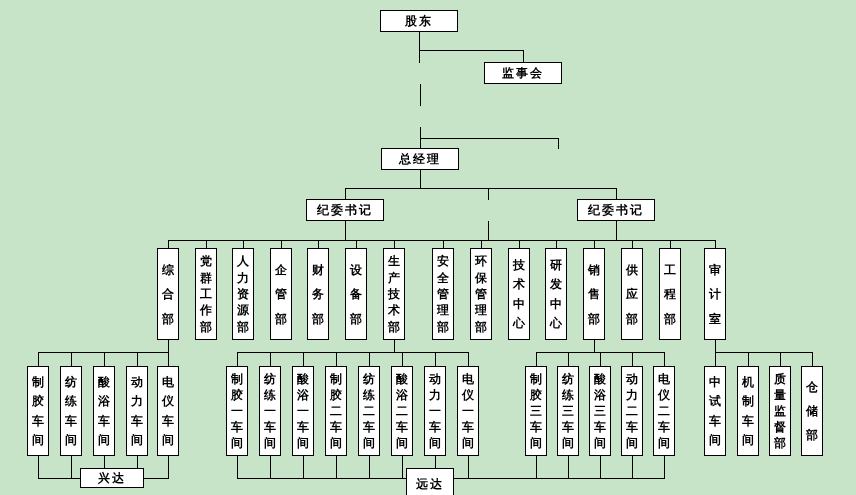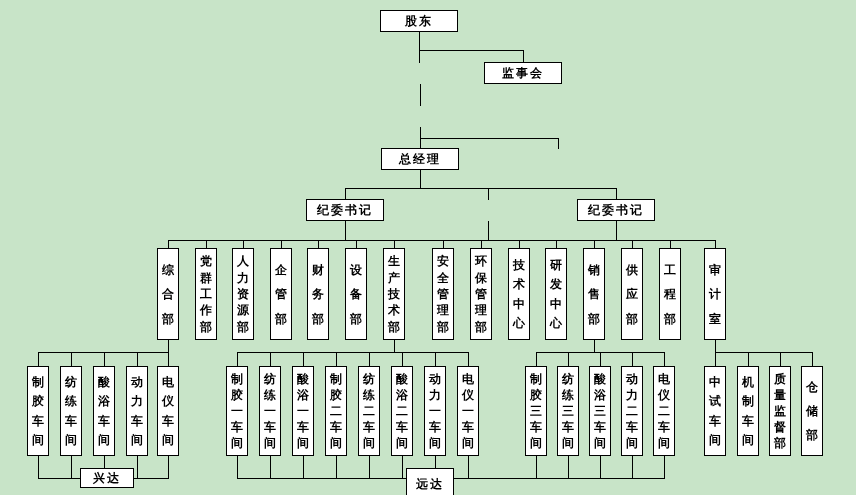--- a/index.html
+++ b/index.html
@@ -341,15 +341,15 @@
       <span class="ch">量</span>
       <span class="ch">监</span>
       <span class="ch">督</span>
       <span class="ch">部</span>
     </div>
     <div class="node v" style="left: 801px; top: 366px; width: 22px; height: 90px; background: rgb(255, 255, 255); border: 1px solid rgb(0, 0, 0);">
       <span class="ch">仓</span>
       <span class="ch">储</span>
       <span class="ch">部</span>
     </div>
-    <div class="node h" style="left: 80px; top: 468px; width: 54px; height: 20px; background: rgb(255, 255, 255); border: 1px solid rgb(0, 0, 0);">兴达</div>
+    <div class="node h" style="left: 80px; top: 468px; width: 64px; height: 20px; background: rgb(255, 255, 255); border: 1px solid rgb(0, 0, 0);">兴达</div>
     <div class="node h" style="left: 406px; top: 468px; width: 48px; height: 32px; background: rgb(255, 255, 255); border: 1px solid rgb(0, 0, 0);">远达</div>
   </div>
 
 </body></html>

